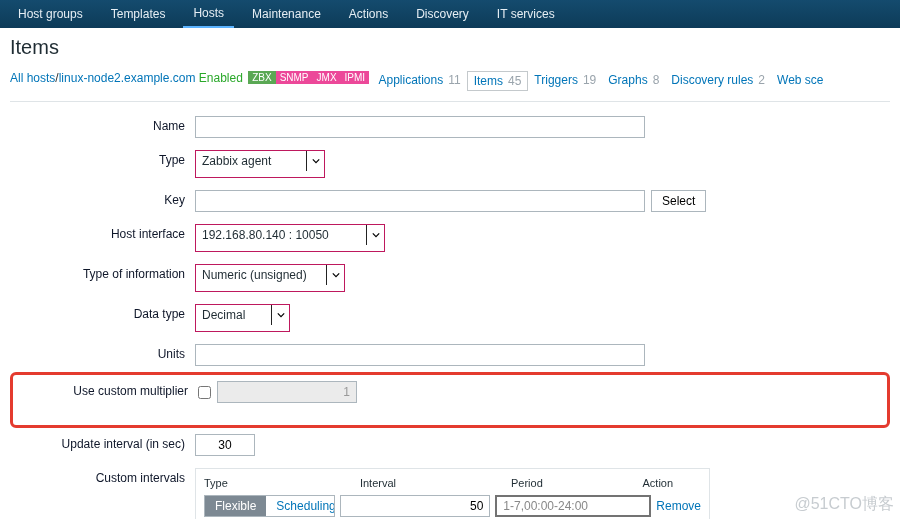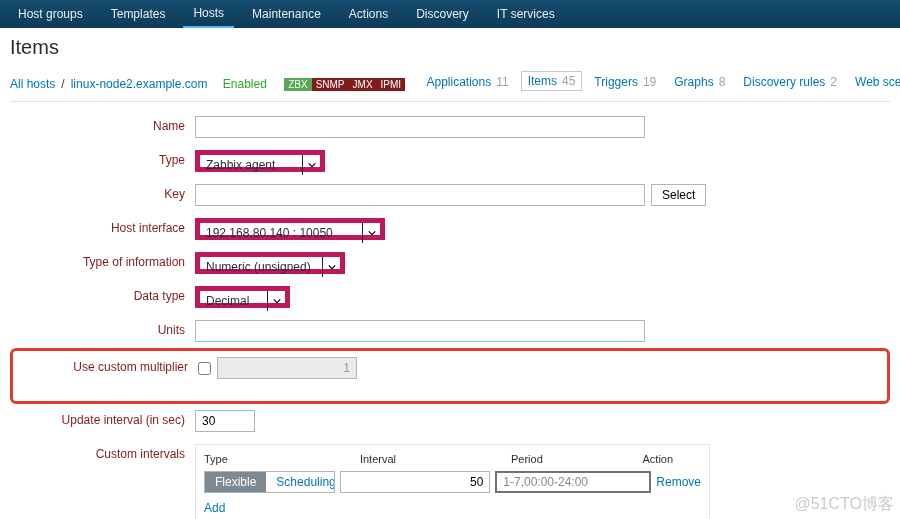--- a/index.html
+++ b/index.html
@@ -1,41 +1,41 @@
 <!DOCTYPE html>
 <html><head>
 <meta charset="utf-8">
 <style>
 *{box-sizing:border-box;margin:0;padding:0;font-family:Arial,Helvetica,sans-serif}
 body{background:#fff;font-size:13px;color:#1f2c33;width:900px}
 .topnav{background:#0a3a5a;background:linear-gradient(#144b6e,#0d3b58);height:28px;display:flex;align-items:center;padding:0 8px;gap:8px;color:#fff;font-size:12px}
 .topnav .nav-item{padding:0 10px;height:28px;display:flex;align-items:center;cursor:pointer;color:#e6eef4}
 .topnav .nav-item.active{border-bottom:2px solid #5bb3ff}
 .page-title{font-size:20px;font-weight:normal;padding:8px 10px;color:#1f2c33}
-.breadcrumb{display:flex;align-items:flex-end;gap:6px;padding:4px 10px 10px;font-size:12px;flex-wrap:nowrap;white-space:nowrap;overflow:hidden}
+.breadcrumb{display:flex;align-items:flex-start;padding:4px 10px 10px;font-size:12px;flex-wrap:nowrap;white-space:nowrap;overflow:hidden}
 .breadcrumb .link{color:#0275b8;cursor:pointer}
 .breadcrumb .sep{color:#333}
 .breadcrumb .enabled{color:#2aa82a}
 .badges{display:inline-flex;gap:0;margin-left:2px}
 .badge{color:#fff;font-size:10px;padding:1px 4px}
 .bg-green{background:#5aa854}
-.bg-grey{background:#7f1d1d}
+.bg-grey{background:#ec4899}
 .tabcount{color:#9aa4ac;margin-left:2px}
 .tab{display:inline-flex;align-items:center;gap:3px;padding:2px 6px}
 .tab.active{background:#fff;border:1px solid #c4c9cc}
 .form-area{background:#fff;border-top:1px solid #dfe4e7;margin:0 10px;padding-top:14px}
 .row{display:flex;align-items:flex-start;margin-bottom:12px}
-.row .lbl{width:185px;text-align:right;padding-right:10px;padding-top:3px;font-size:12px;color:#7f1d1d}
+.row .lbl{width:185px;text-align:right;padding-right:10px;padding-top:3px;font-size:12px;color:#0f172a}
 .row .ctl{display:flex;align-items:center;gap:6px}
 input[type=text].txt{height:22px;border:1px solid #acb6bd;padding:0 6px;font-size:12px}
 .w450{width:450px}
 .w140{width:140px}
-.w60{width:60px;text-align:left}
+.w60{width:60px;text-align:center}
 .greyed{background:#ebebeb;color:#999}
-.select{position:relative;display:inline-block;height:22px;border:5px solid #be185d;background:#fff}
+.select{position:relative;display:inline-block;height:28px;border:1px solid #be185d;background:#fff}
 .select .sel-text{display:inline-block;padding:0 6px;line-height:20px;font-size:12px}
 .select .arrow{display:inline-flex;align-items:center;justify-content:center;width:18px;height:20px;border-left:1px solid #222;float:right}
 .select .arrow svg{width:8px;height:8px}
 .btn{height:22px;border:1px solid #acb6bd;background:#fff;padding:0 10px;font-size:12px;cursor:pointer}
 .highlight-box{border:3px solid #e43b2f;border-radius:6px;padding:6px 0;margin:-6px 0 6px 0}
 .highlight-box .row{margin-bottom:16px}
 .intervals-box{border:1px solid #dfe4e7;padding:8px;width:515px}
 .ihdr{display:flex;gap:0;font-size:11px;color:#1f2c33;margin-bottom:6px}
 .ihdr div:nth-child(1){width:160px}
 .ihdr div:nth-child(2){width:155px}

